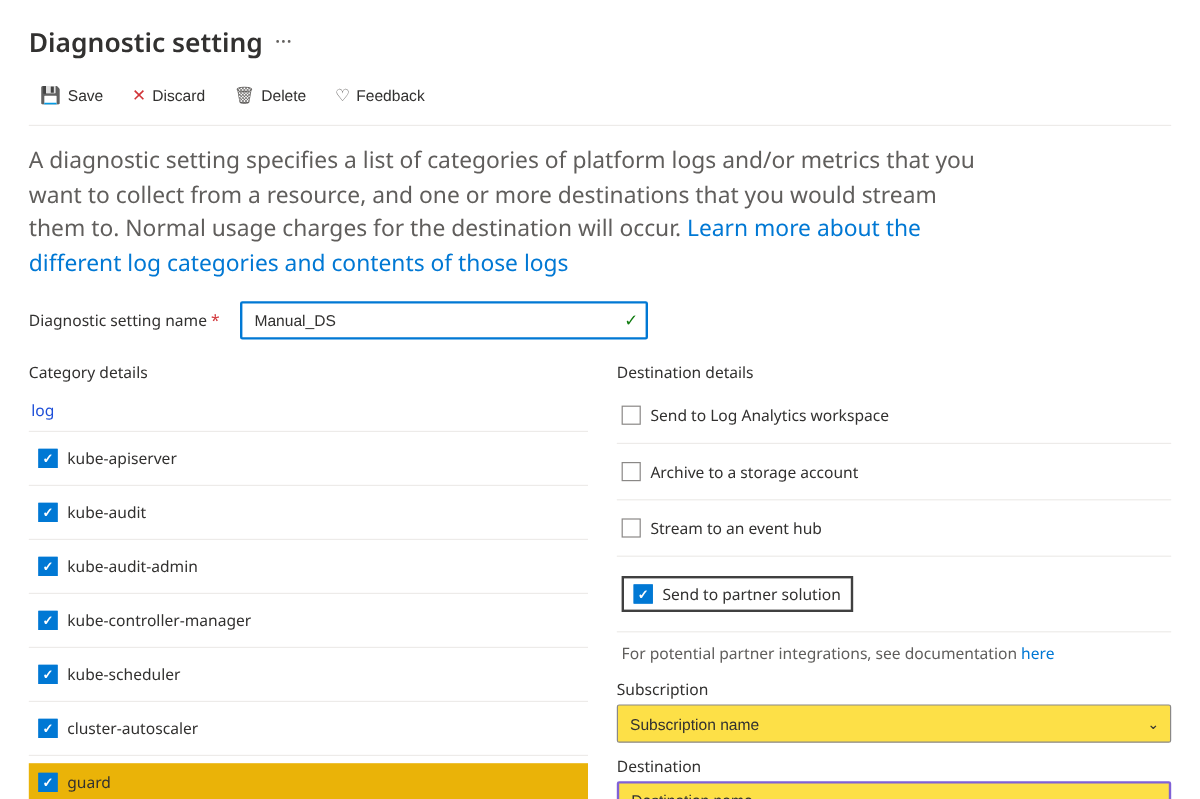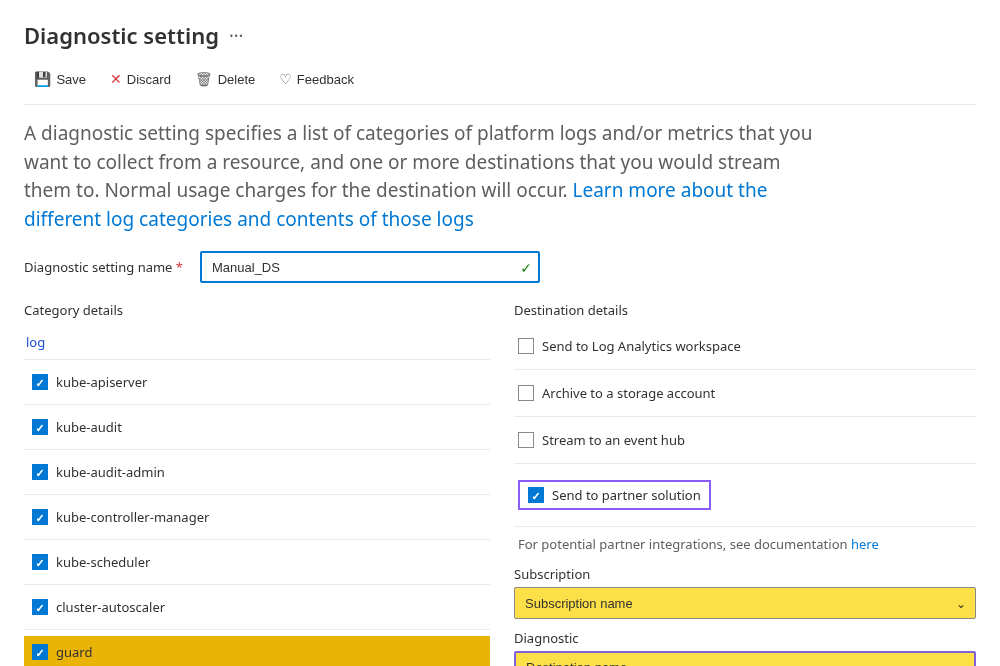--- a/index.html
+++ b/index.html
@@ -176,21 +176,21 @@
       gap: 8px;
       padding: 8px 4px;
       cursor: pointer;
     }
     .dest-checkbox-row label {
       font-size: 13px;
       color: #323130;
       cursor: pointer;
     }
     .partner-box {
-      border: 2px solid #8b5cf6;
+      border: 2px solid #404040;
       padding: 4px 8px;
       display: inline-flex;
       align-items: center;
       gap: 8px;
       margin: 2px 0;
     }
     .partner-label {
       font-size: 13px;
       color: #323130;
     }
@@ -367,21 +367,21 @@
     </div>
 
     <div class="dropdown-label">Subscription</div>
     <div class="dropdown-wrapper">
       <select class="dropdown-select">
         <option>Subscription name</option>
       </select>
       <span class="dropdown-arrow">⌄</span>
     </div>
 
-    <div class="dropdown-label">Diagnostic</div>
+    <div class="dropdown-label">Destination</div>
     <div class="dropdown-wrapper">
       <select class="dropdown-select active">
         <option>Destination name</option>
       </select>
       <span class="dropdown-arrow">⌄</span>
     </div>
   </div>
 
 </div>
 

